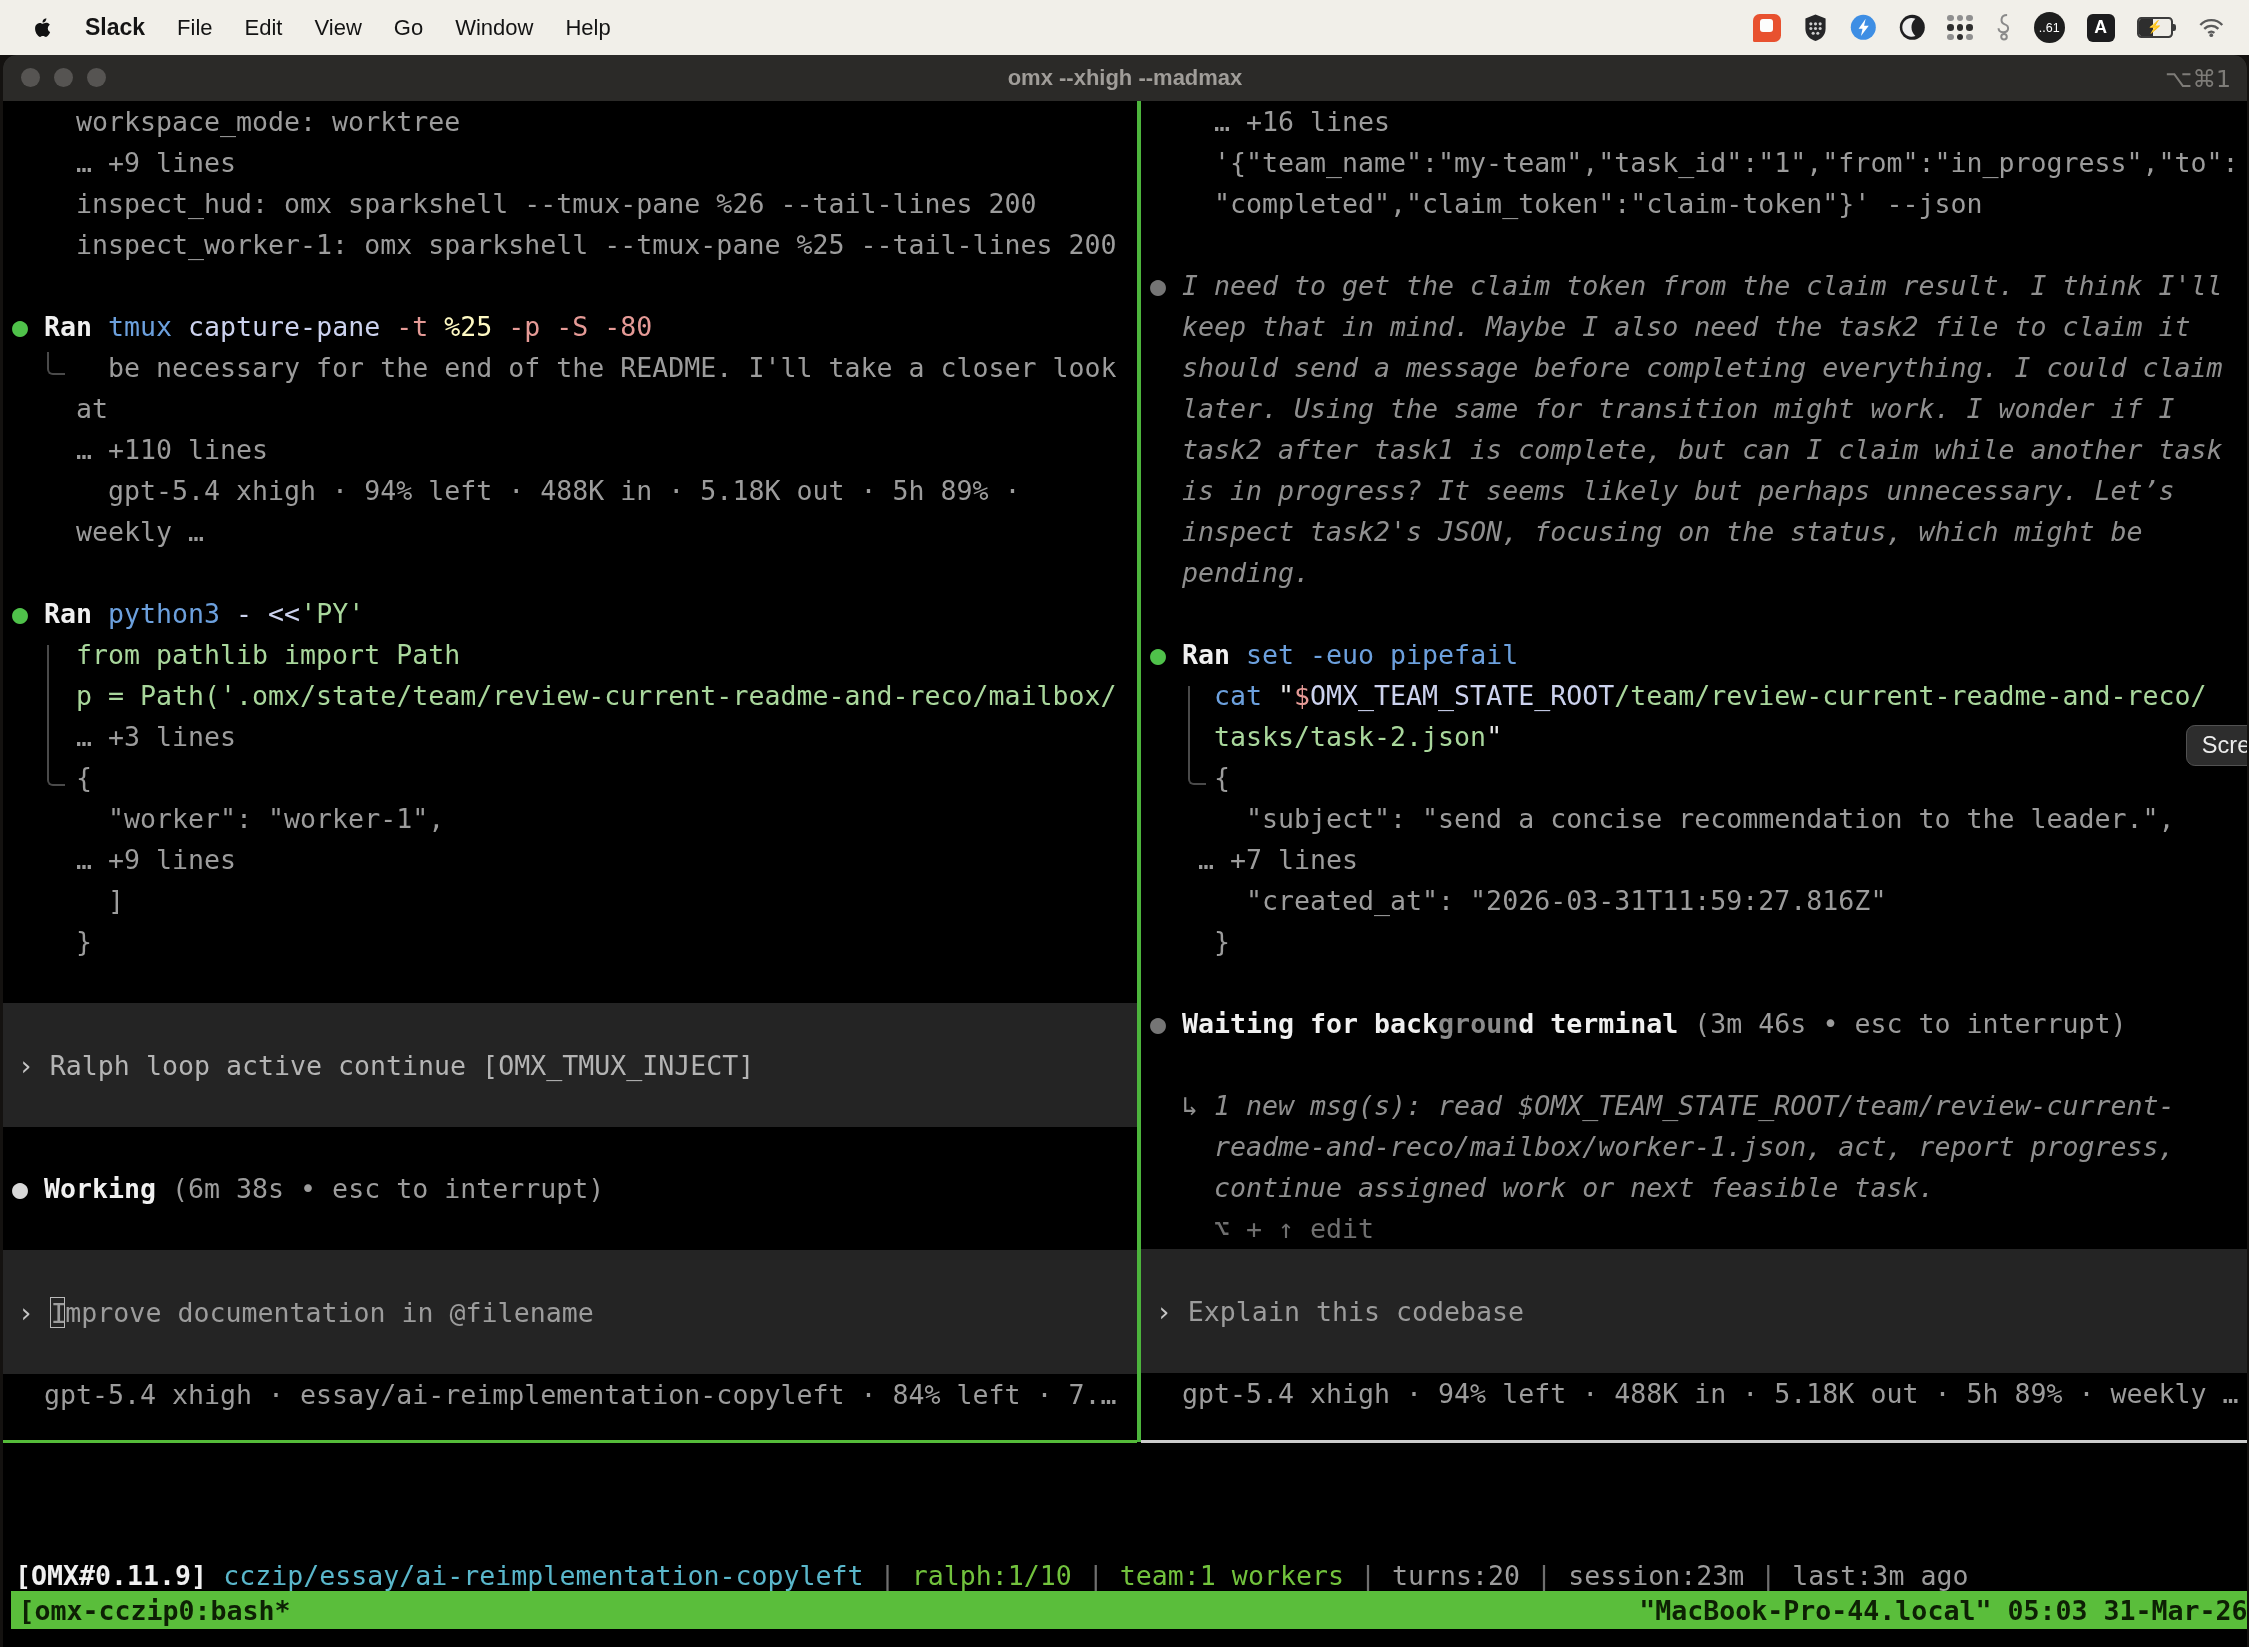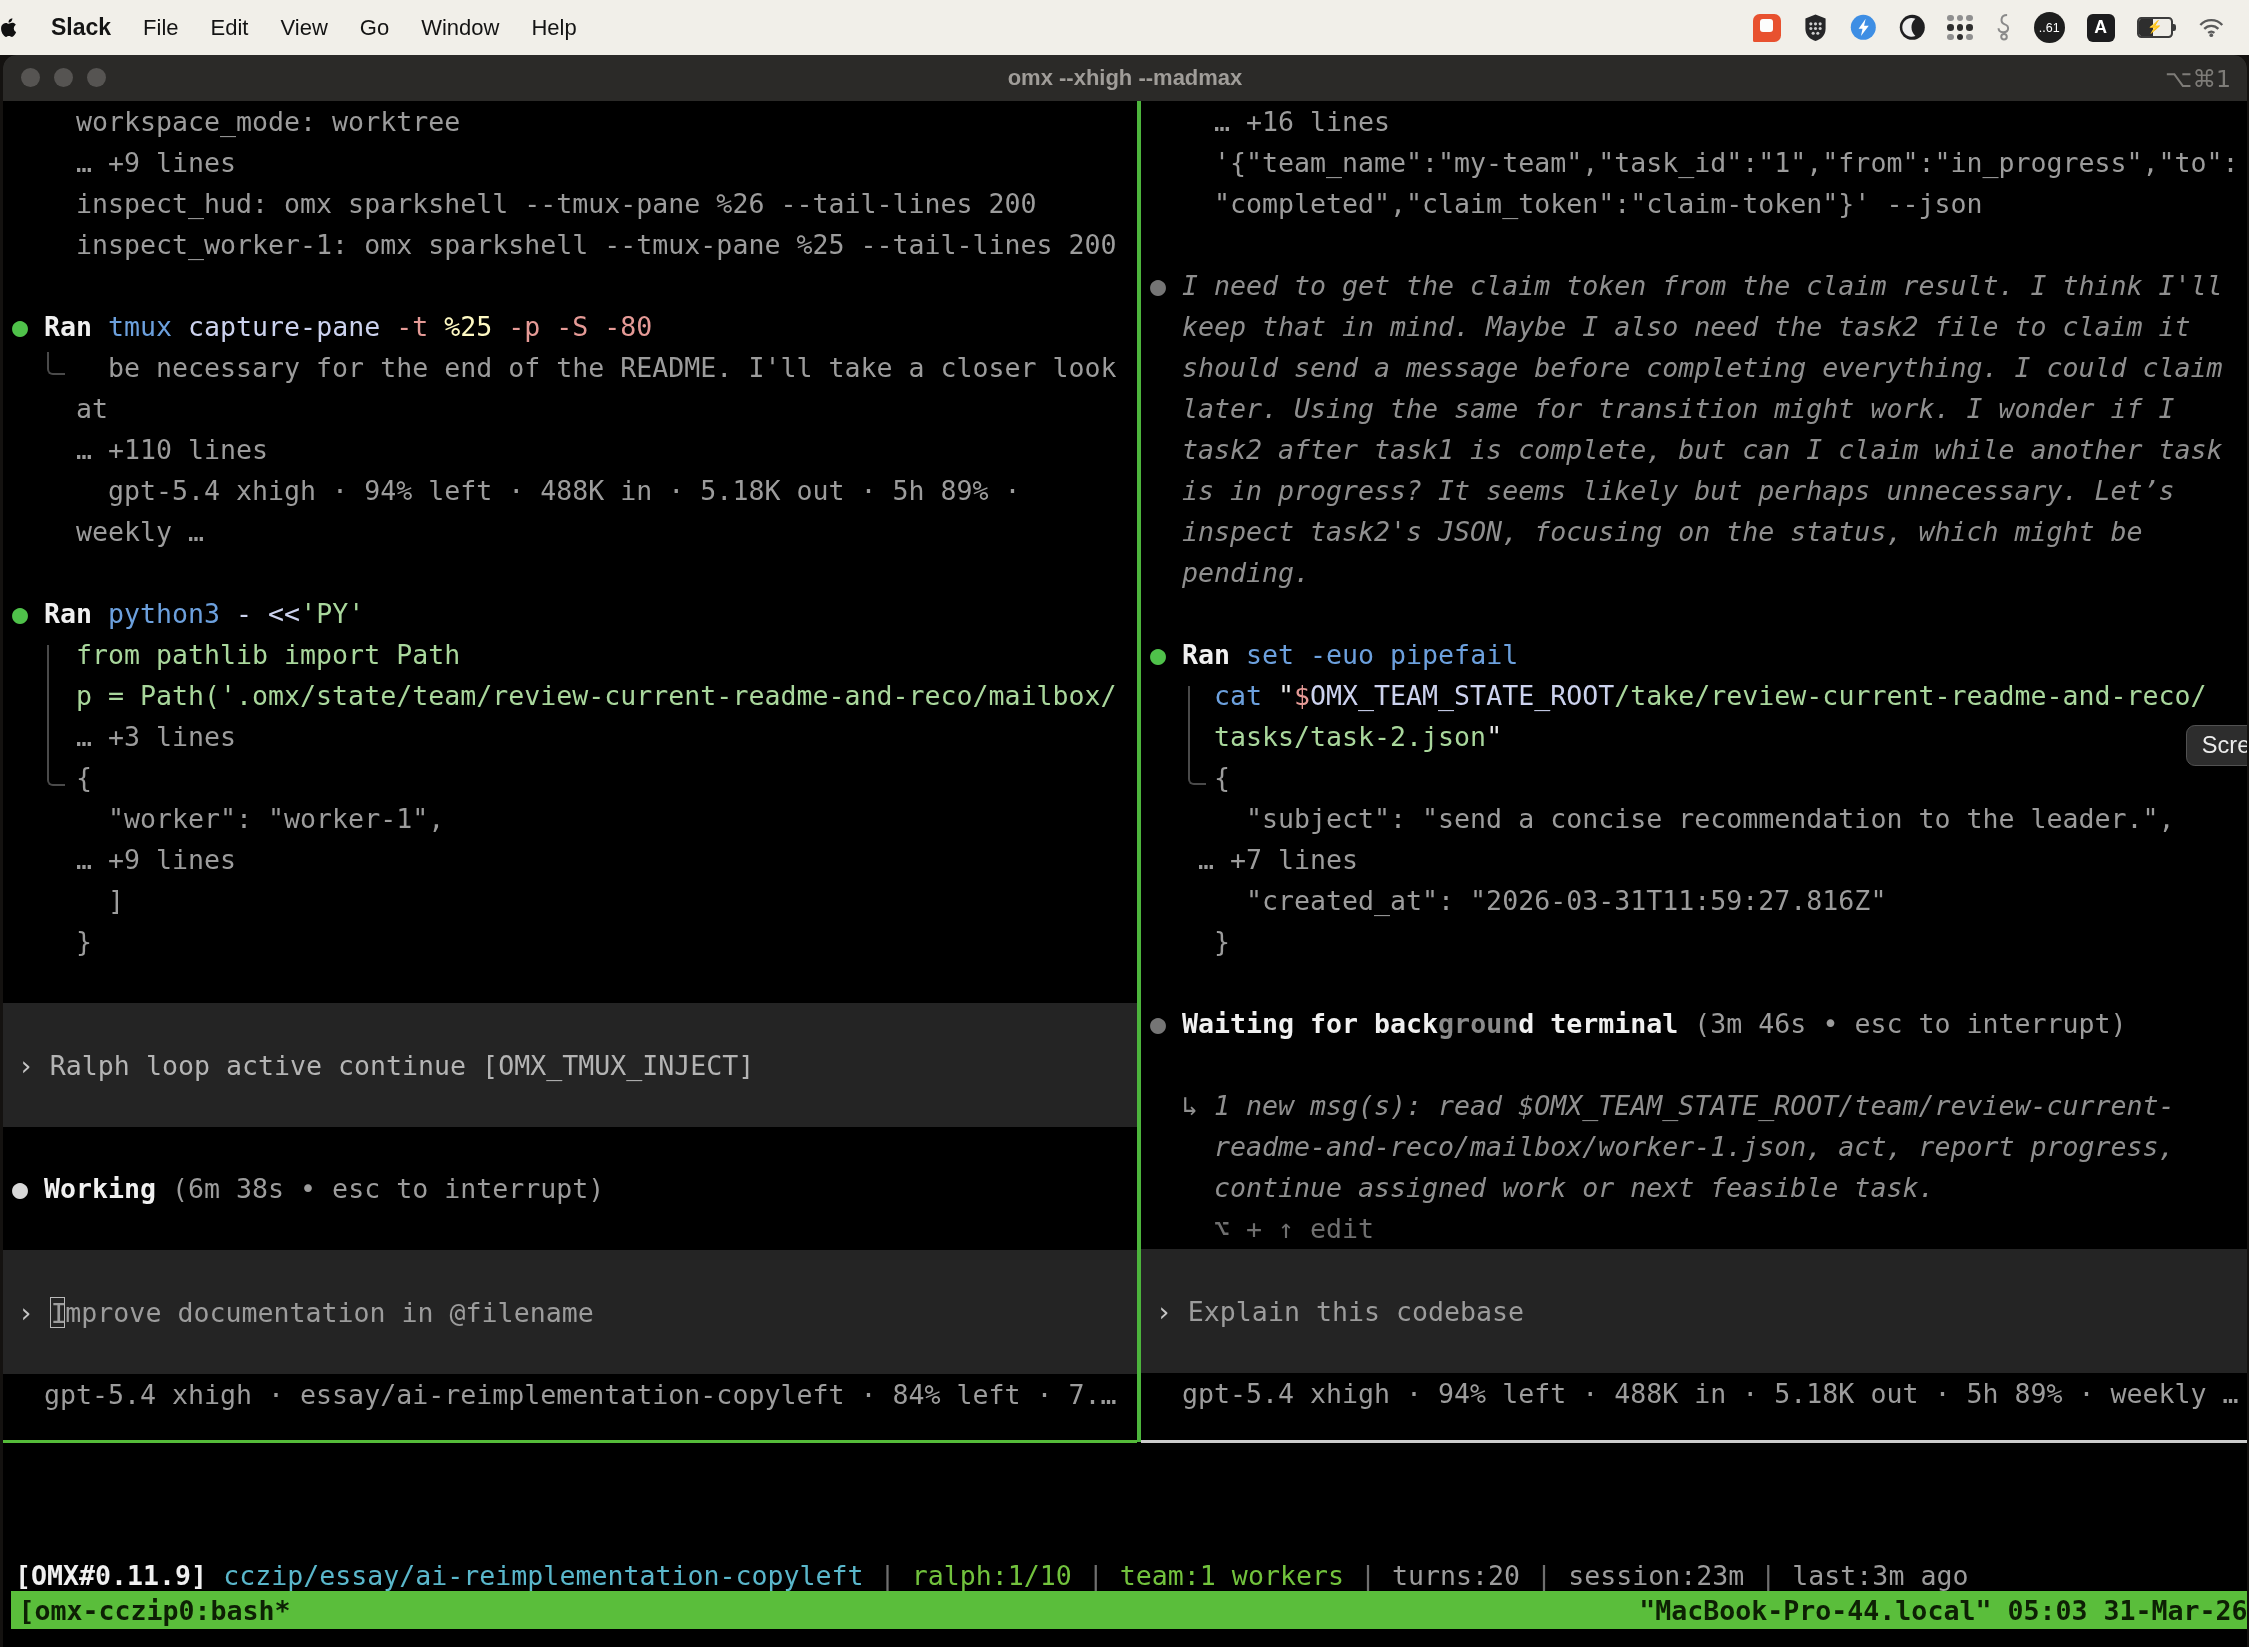--- a/index.html
+++ b/index.html
@@ -2,21 +2,21 @@
 <html style="font-size:11.8px"><head>
 <meta charset="utf-8">
 <style>
   html,body{margin:0;padding:0;background:#000;}
   .screen{position:relative;width:2250px;height:1648px;background:#141210;overflow:hidden;
           font-family:"DejaVu Sans Mono","DejaVu Sans",monospace;}
   
   .menubar{position:absolute;top:0;left:0;width:2250px;height:55px;background:#f1efe9;
            display:flex;align-items:center;justify-content:space-between;
            font-family:"Liberation Sans",sans-serif;color:#141414;}
-  .menu-left{display:flex;align-items:center;gap:32px;}
+  .menu-left{display:flex;align-items:center;gap:32px;padding-left:34px;}
   .menu-left .mi{font-size:22px;}
   .menu-left .mi.bold{font-weight:bold;font-size:23px;}
   .apple svg{display:block;}
   .menu-right{display:flex;align-items:center;gap:22px;padding-right:25px;}
   .micon{display:flex;align-items:center;justify-content:center;}
   .icon-orange{width:28px;height:28px;background:#e8512f;border-radius:6.6px;border-bottom-left-radius:1.5px;position:relative;}
   .icon-orange i{position:absolute;left:7.4px;top:5.9px;width:12.5px;height:12.5px;background:#fdfdfd;border-radius:3px;}
   .badge61{width:31px;height:31px;border-radius:50%;background:#1e1e1e;color:#fff;font-size:12.5px;
            display:flex;align-items:center;justify-content:center;font-family:"Liberation Sans",sans-serif;}
   .badgeA{width:28px;height:28px;border-radius:5.9px;background:#1c1c1e;color:#fff;font-size:17.7px;font-weight:bold;
@@ -232,21 +232,21 @@
           <div class="row"><span class="s-gdot">●</span><span class="s-gi"> I need to get the claim token from the claim result. I think I'll</span></div>
           <div class="row"><span class="s-gi">  keep that in mind. Maybe I also need the task2 file to claim it</span></div>
           <div class="row"><span class="s-gi">  should send a message before completing everything. I could claim</span></div>
           <div class="row"><span class="s-gi">  later. Using the same for transition might work. I wonder if I</span></div>
           <div class="row"><span class="s-gi">  task2 after task1 is complete, but can I claim while another task</span></div>
           <div class="row"><span class="s-gi">  is in progress? It seems likely but perhaps unnecessary. Let’s</span></div>
           <div class="row"><span class="s-gi">  inspect task2's JSON, focusing on the status, which might be</span></div>
           <div class="row"><span class="s-gi">  pending.</span></div>
           <div class="row"></div>
           <div class="row"><span class="s-gb">●</span><span class="s-w"> </span><span class="s-wb">Ran</span><span class="s-blu"> set -euo pipefail</span></div>
-          <div class="row"><span class="s-blu">    cat</span><span class="s-w"> "</span><span class="s-pnk">$</span><span class="s-lav">OMX_TEAM_STATE_ROOT</span><span class="s-grn">/take/review-current-readme-and-reco/</span></div>
+          <div class="row"><span class="s-blu">    cat</span><span class="s-w"> "</span><span class="s-pnk">$</span><span class="s-lav">OMX_TEAM_STATE_ROOT</span><span class="s-grn">/team/review-current-readme-and-reco/</span></div>
           <div class="row"><span class="s-grn">    tasks/task-2.json</span><span class="s-w">"</span></div>
           <div class="row"><span class="s-g">    {</span></div>
           <div class="row"><span class="s-g">      "subject": "send a concise recommendation to the leader.",</span></div>
           <div class="row"><span class="s-g">   … +7 lines</span></div>
           <div class="row"><span class="s-g">      "created_at": "2026-03-31T11:59:27.816Z"</span></div>
           <div class="row"><span class="s-g">    }</span></div>
           <div class="row"></div>
           <div class="row"><span class="s-gdot">●</span><span class="s-w"> </span><span class="s-wb">Waiting for back</span><span class="s-wdim">groun</span><span class="s-wb">d terminal</span><span class="s-g"> (3m 46s • esc to interrupt)</span></div>
           <div class="row"></div>
           <div class="row"><span class="s-gi">  ↳ 1 new msg(s): read $OMX_TEAM_STATE_ROOT/team/review-current-</span></div>

